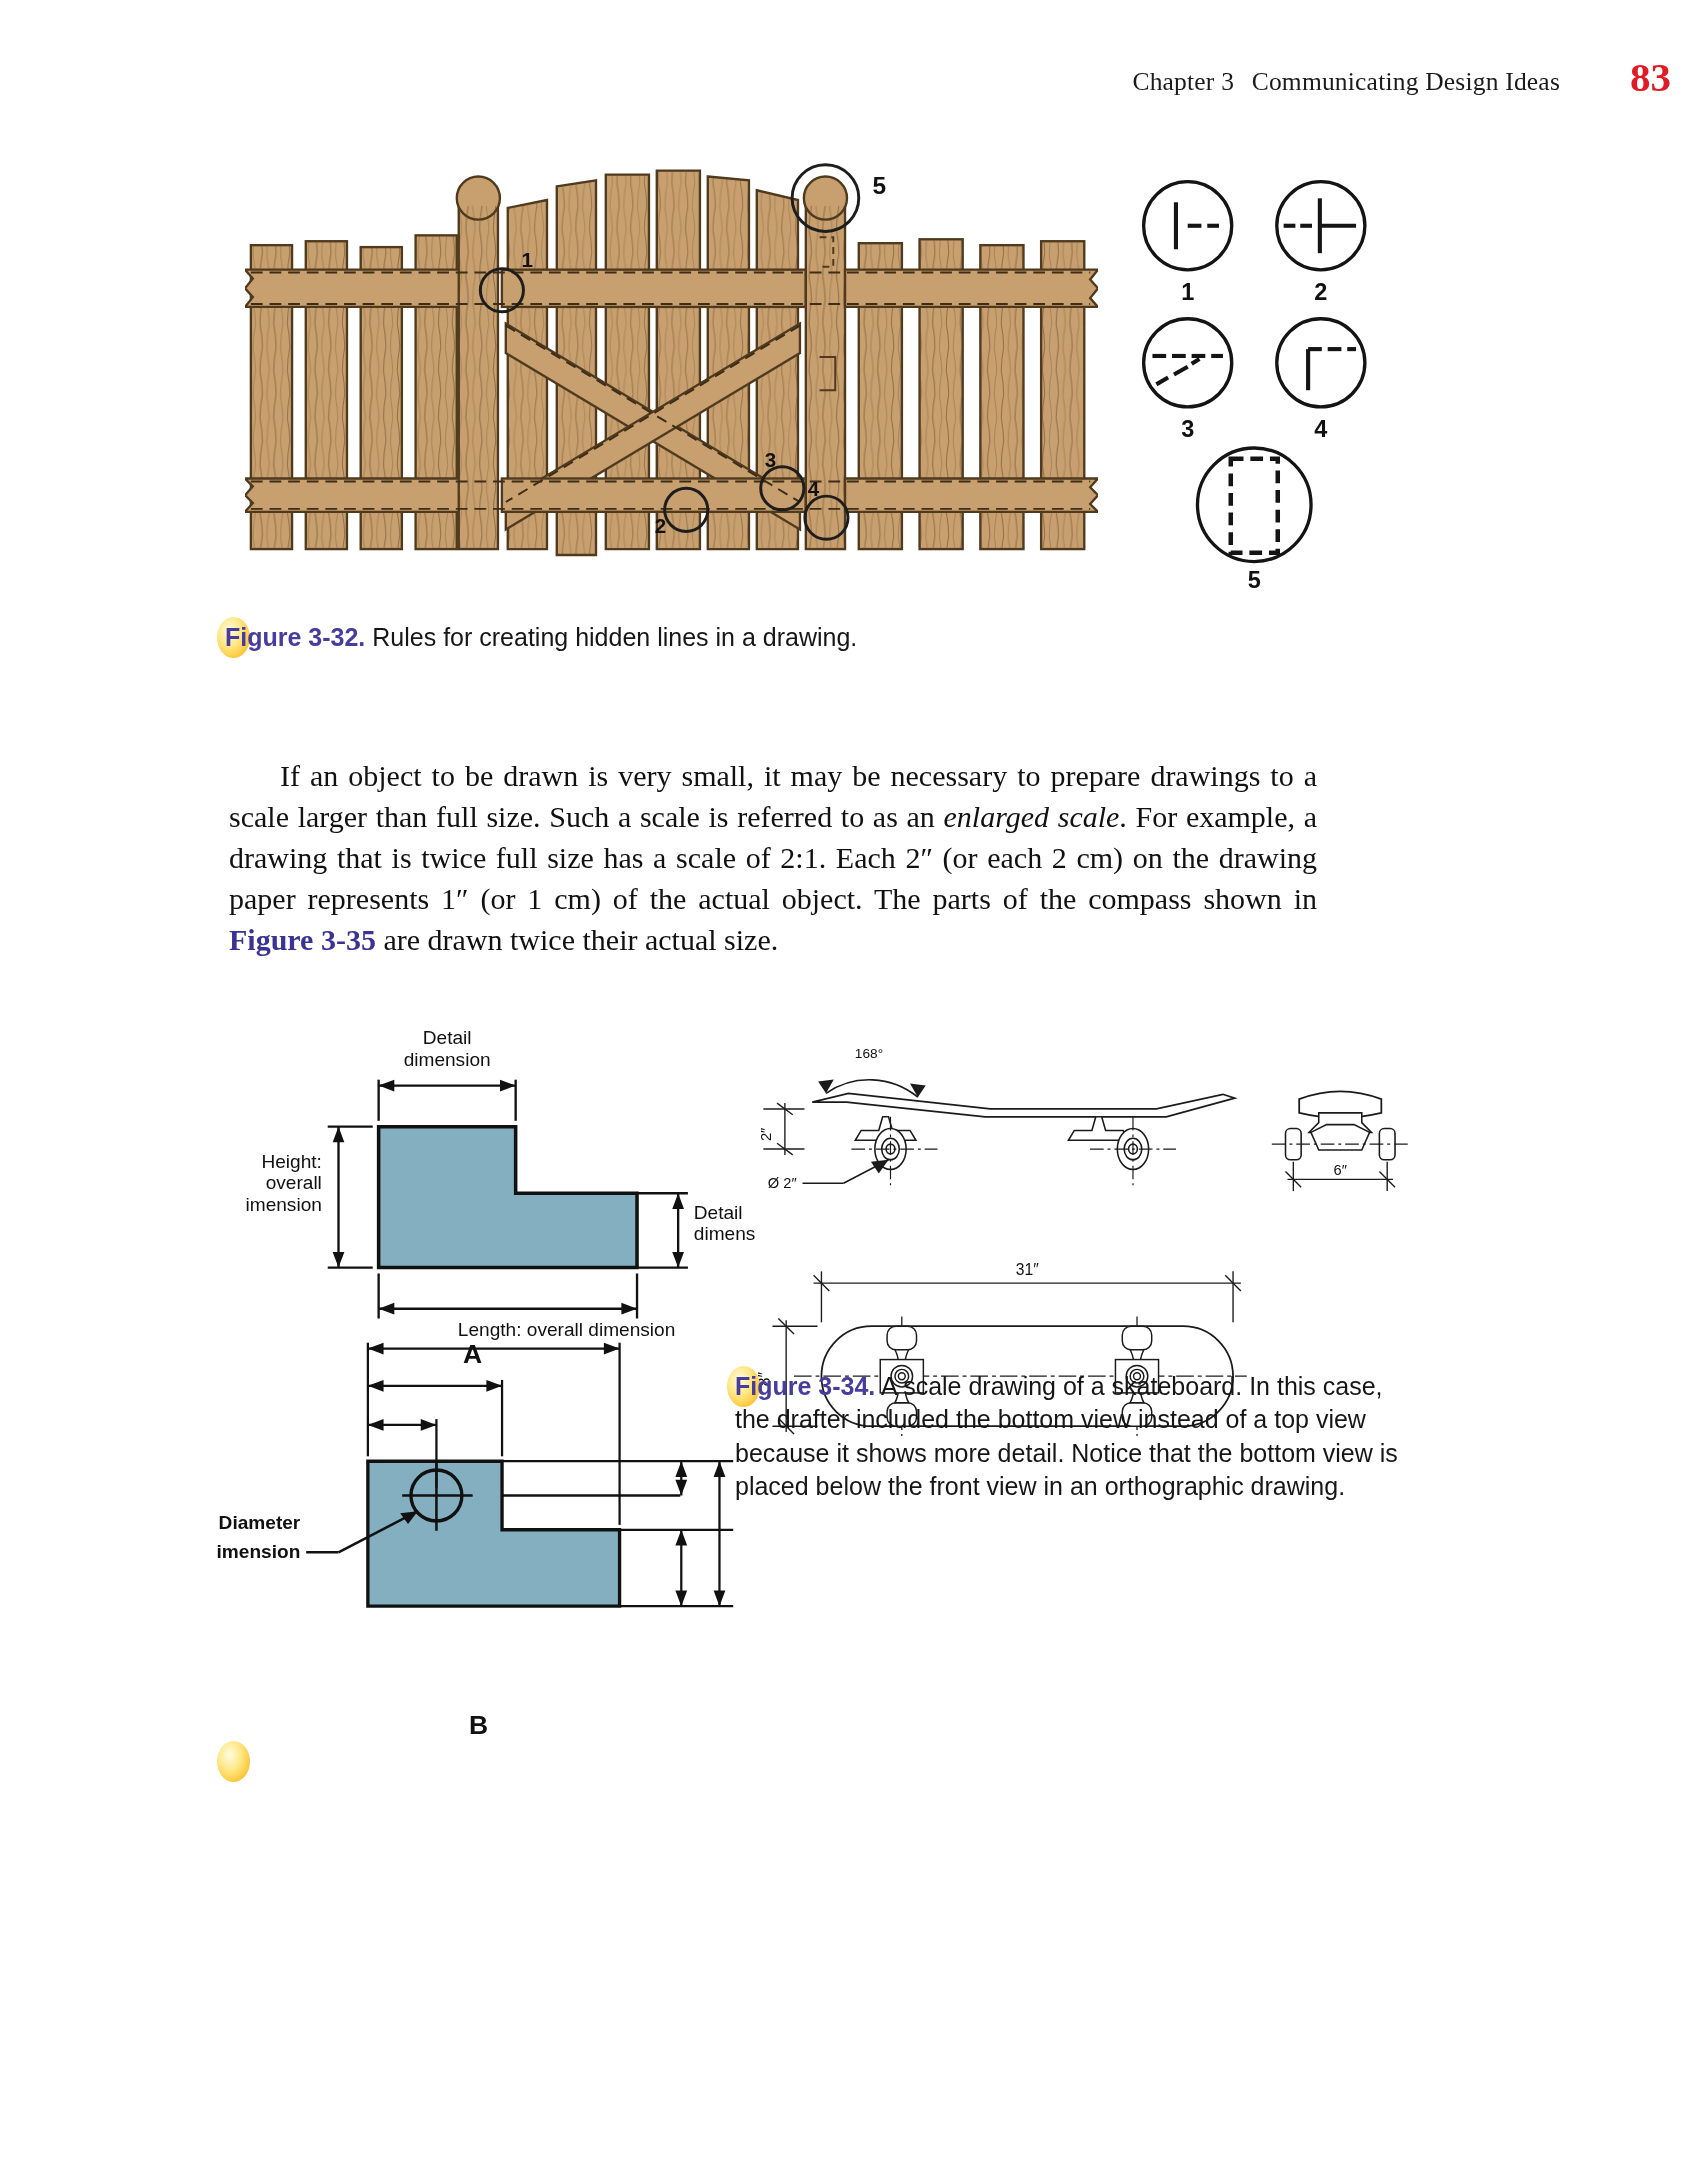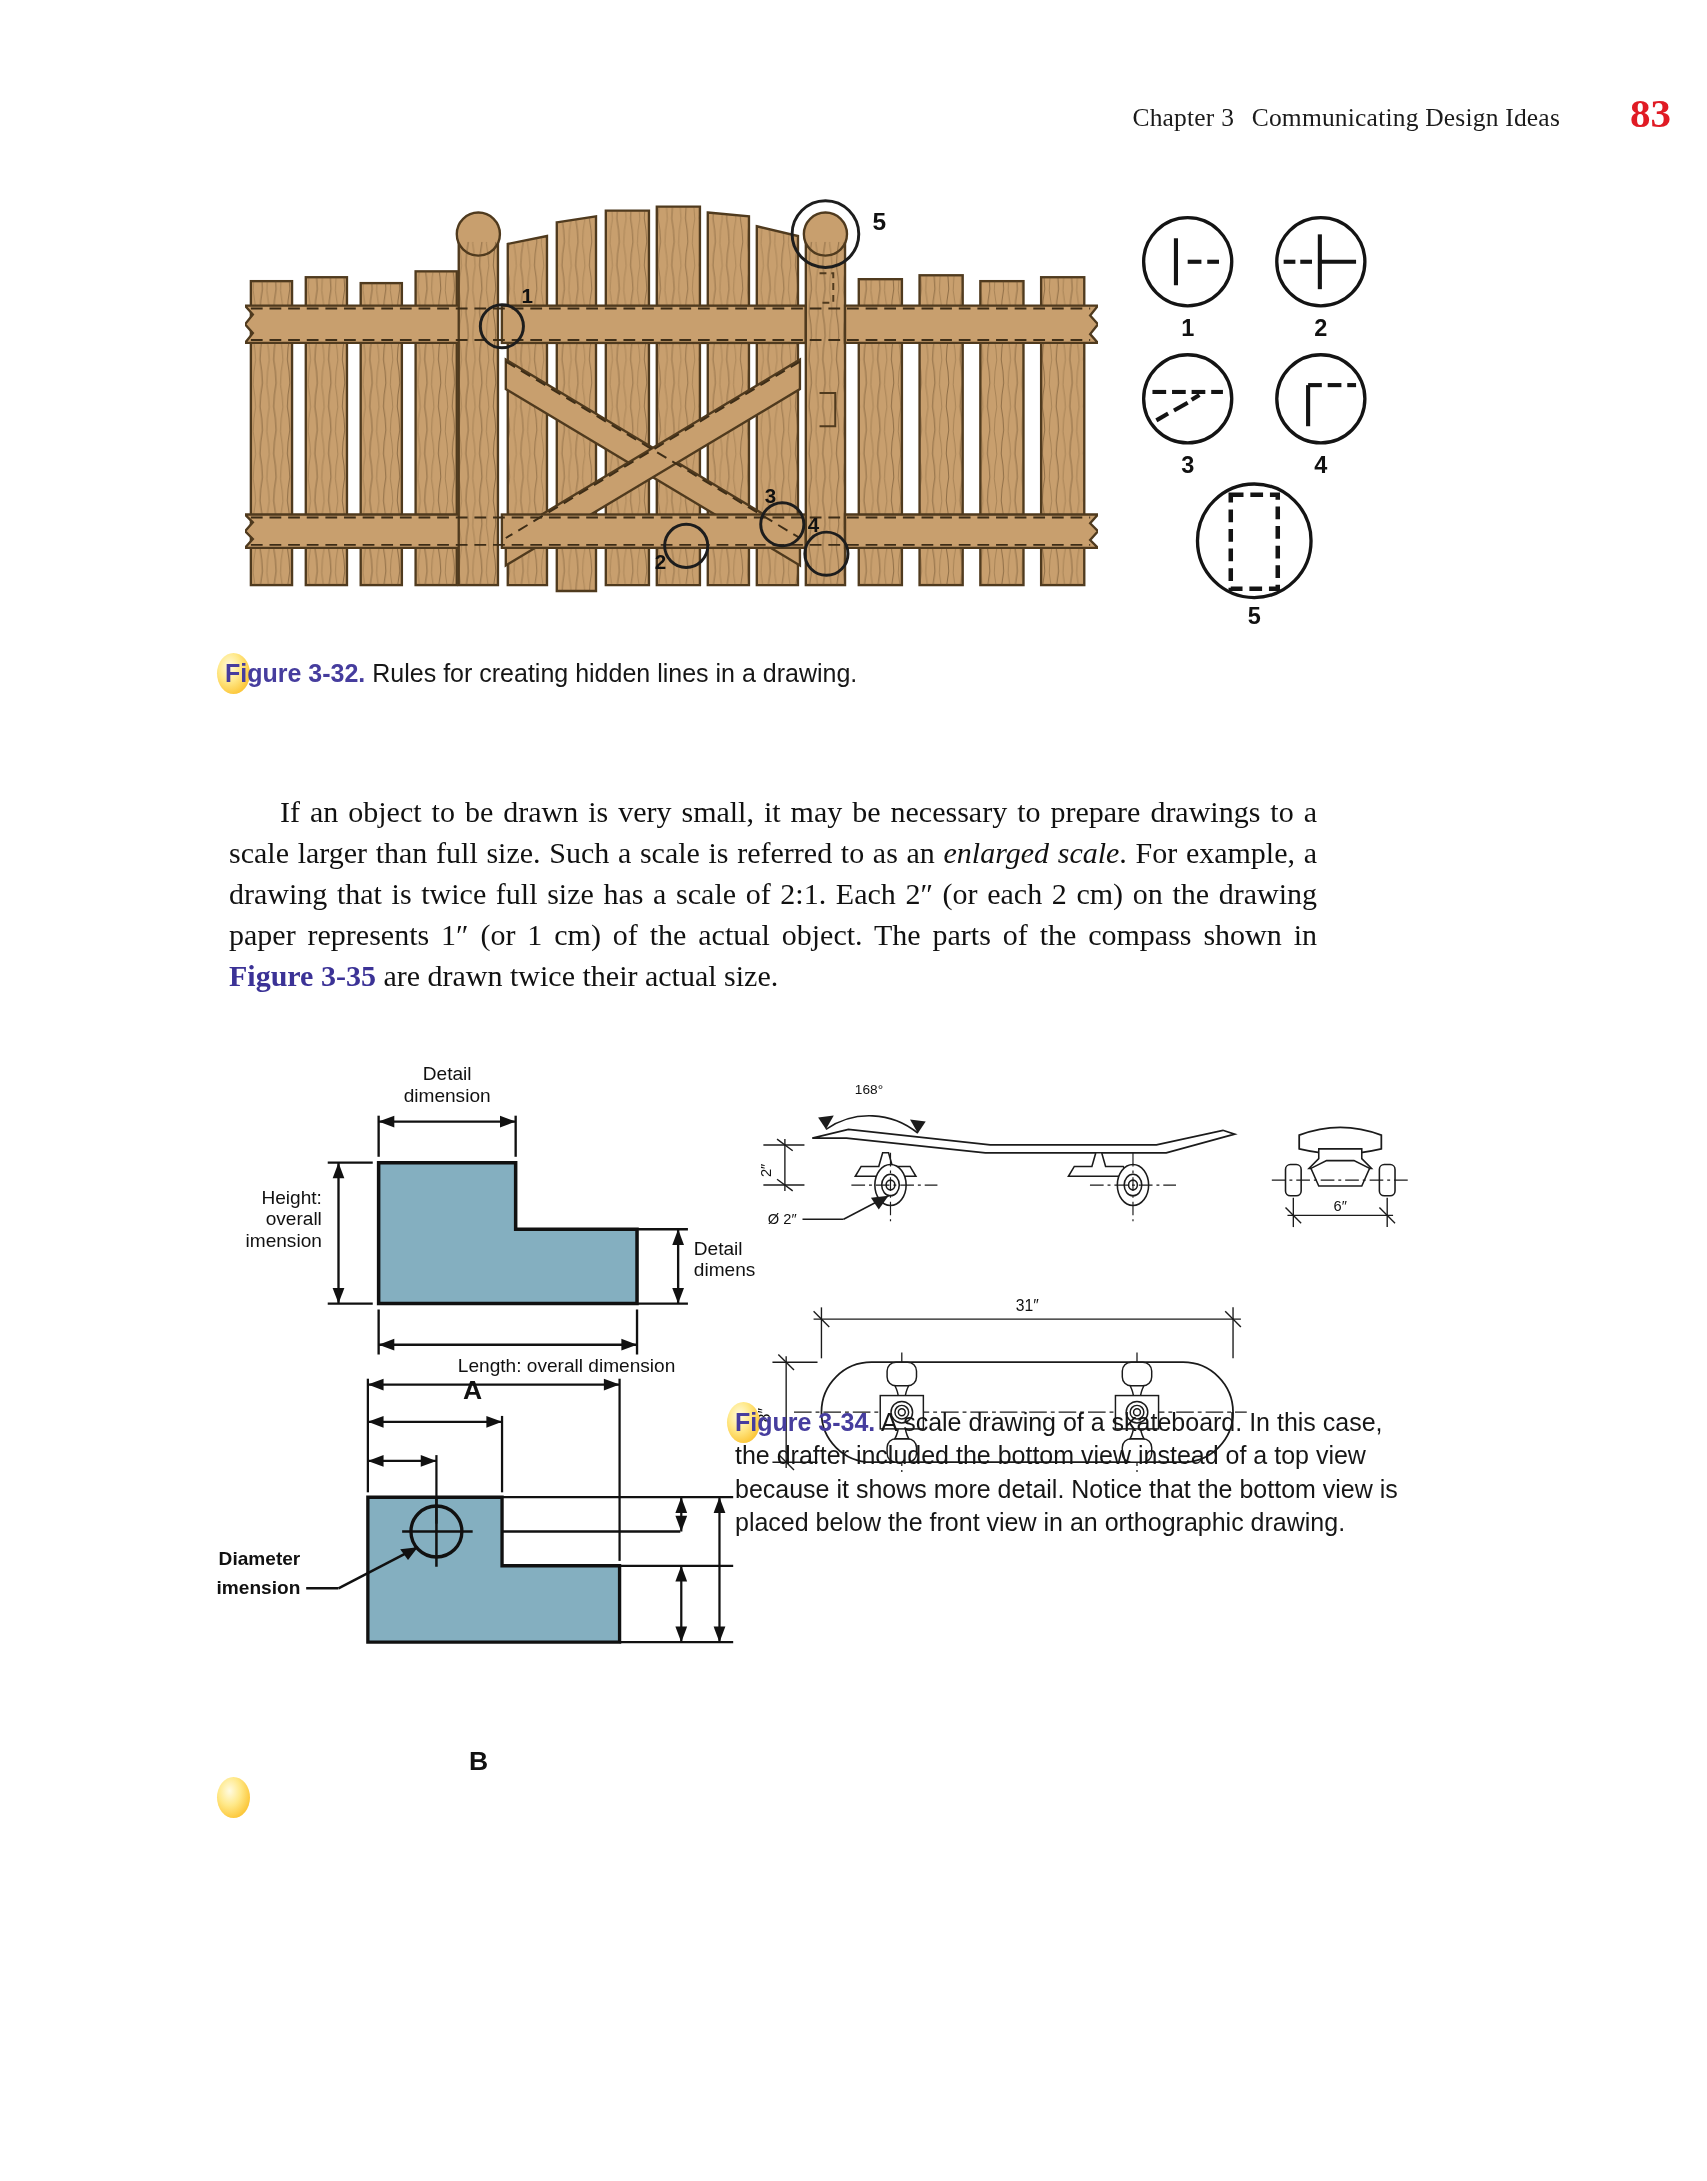--- a/index.html
+++ b/index.html
@@ -11,21 +11,20 @@
     width: 1707px;
     height: 2182px;
     position: relative;
     font-family: "Liberation Sans", sans-serif;
     color: #1a1a1a;
     overflow: hidden;
   }
   .page {
     position: absolute;
     inset: 0;
-    margin-top: 36px;
   }
 
   
   .runhead {
     position: absolute;
     top: 67px;
     right: 147px;
     font-family: "Liberation Serif", serif;
     font-size: 25.5px;
     letter-spacing: 0.2px;

